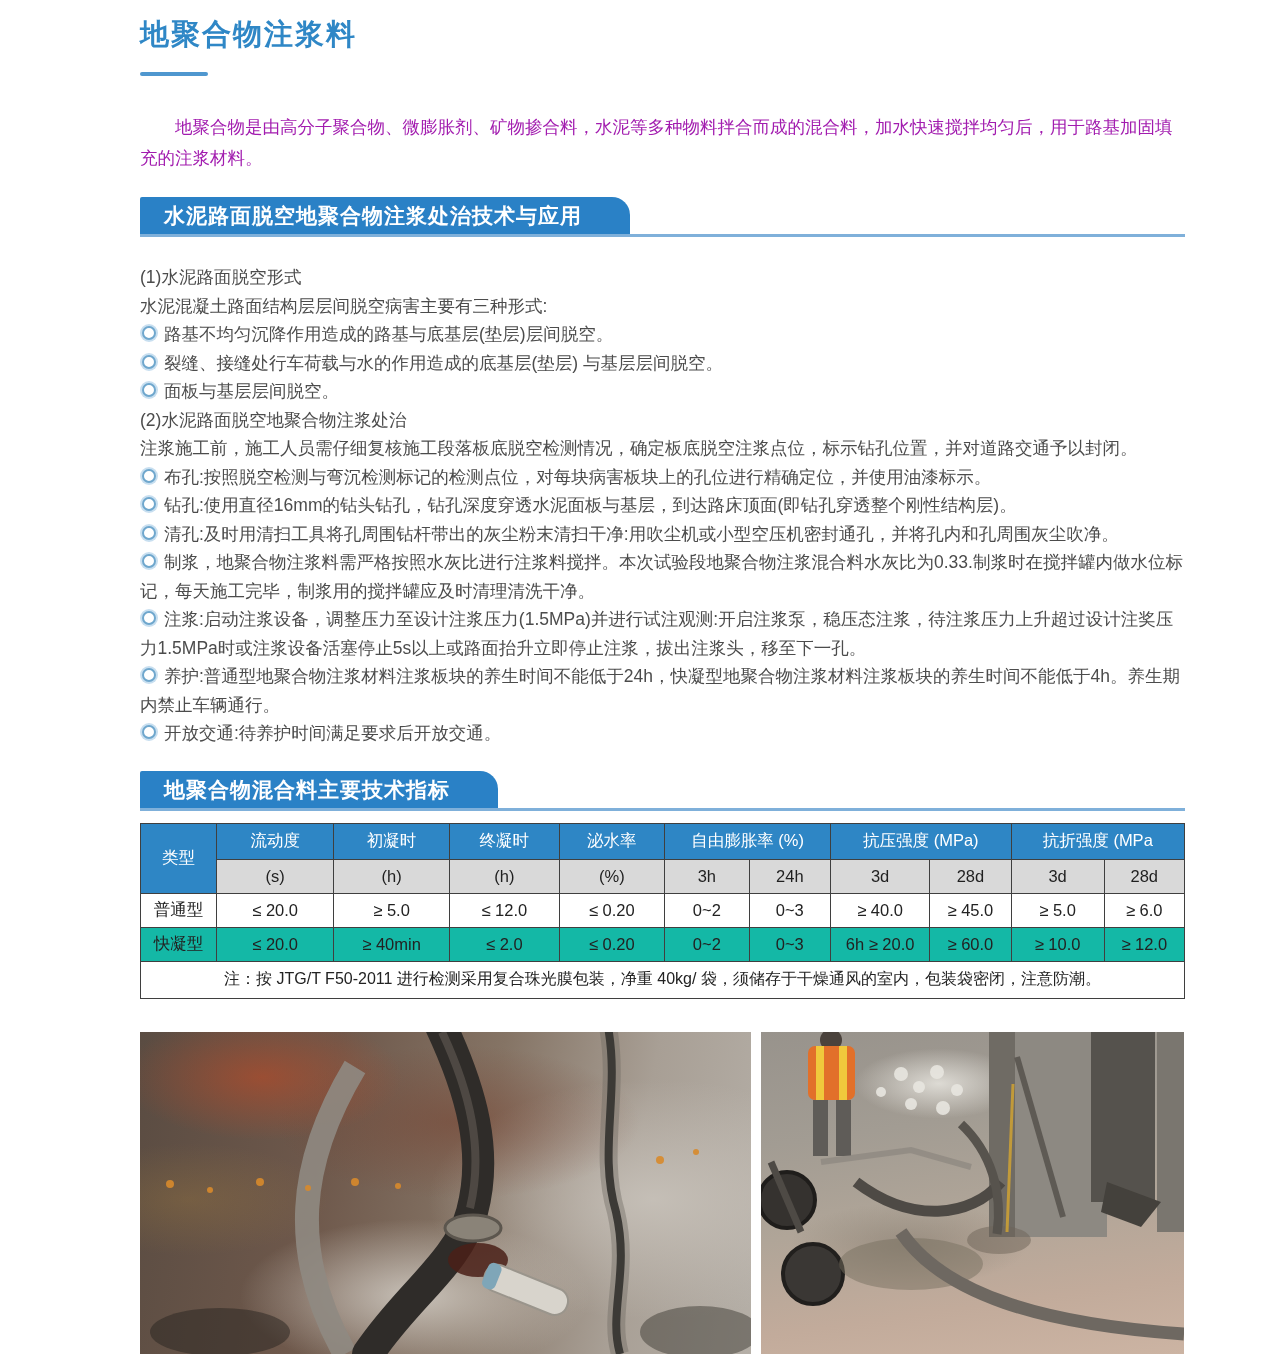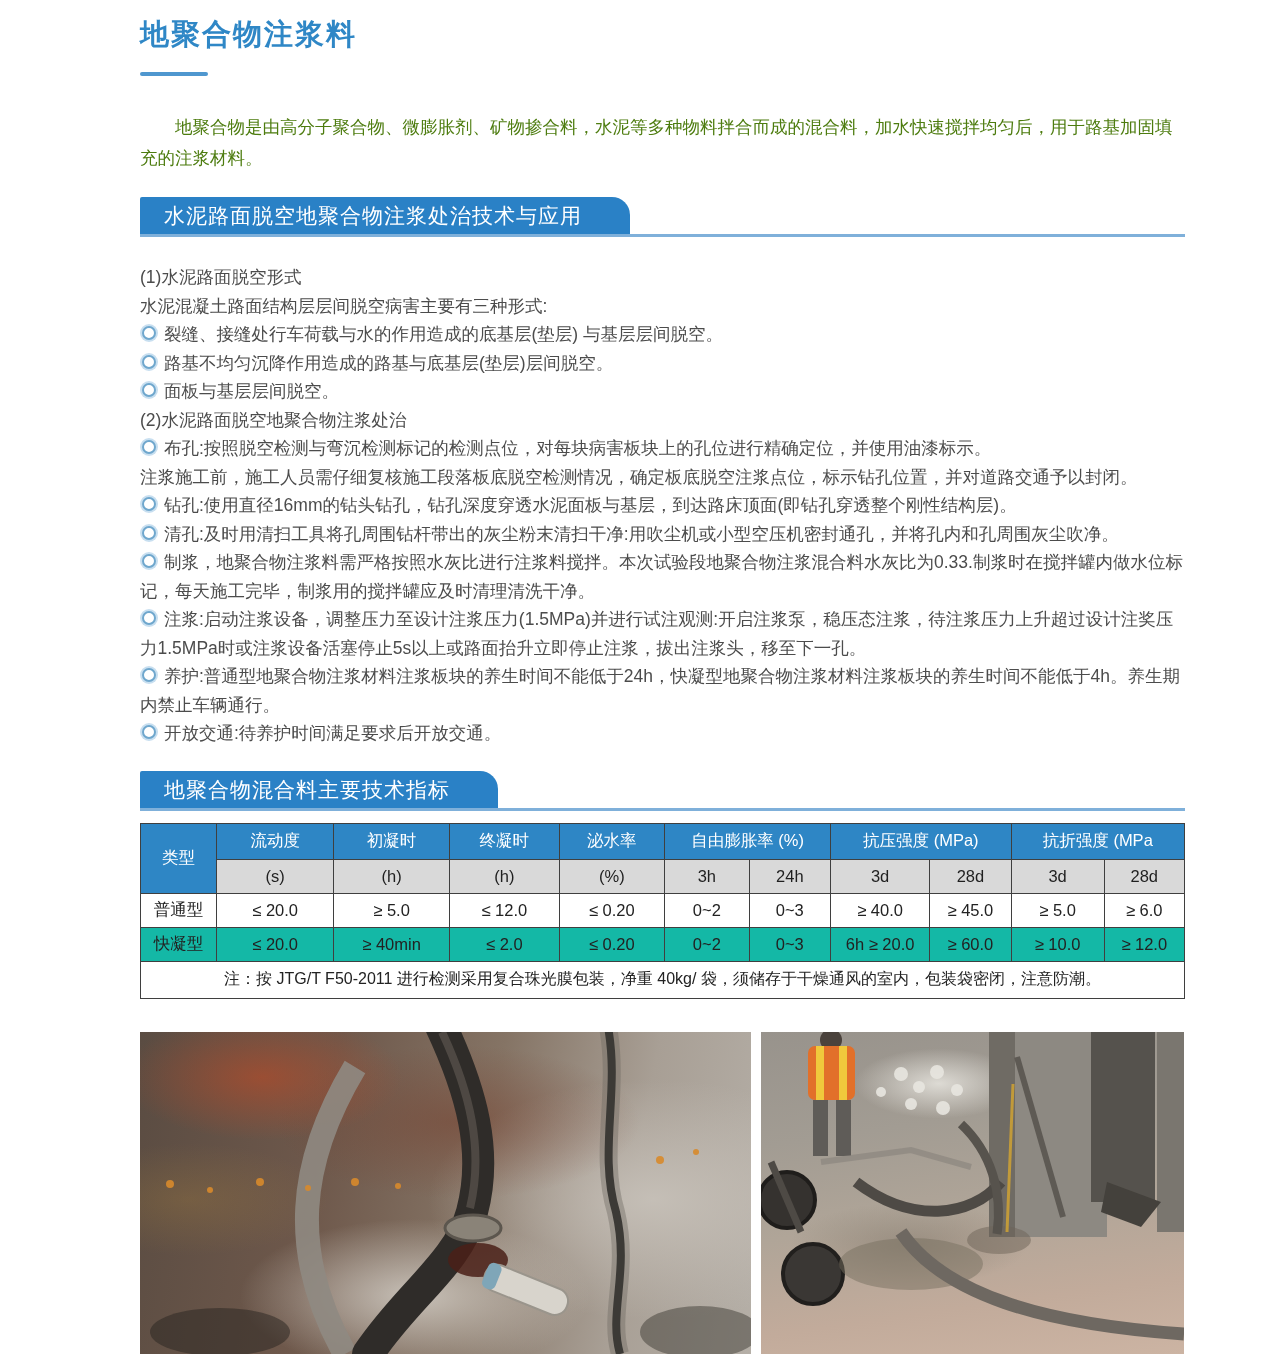--- a/index.html
+++ b/index.html
@@ -2,25 +2,25 @@
 <html><head>
 <meta charset="utf-8">
 <style>
   html,body{margin:0;padding:0;background:#ffffff;}
   body{width:1280px;height:1372px;overflow:hidden;font-family:"Liberation Sans","DejaVu Sans",sans-serif;}
   .page{padding:14px 95px 0 140px;}
 
   .doc-title{margin:0;font-size:29px;line-height:40px;font-weight:bold;color:#2f87c6;letter-spacing:2px;font-family:Liberation Serif, serif;}
   .title-underline{width:68px;height:4px;background:#4f97cf;margin-top:18px;border-radius:2px;}
 
-  .intro{margin:36px 0 0 0;font-size:17.5px;color:#4d7c0f;line-height:31px;text-indent:2em;}
+  .intro{margin:36px 0 0 0;font-size:17.5px;color:#a21caf;line-height:31px;text-indent:2em;}
 
   .section-bar-wrap{margin-top:23px;border-bottom:3px solid #7fb0da;line-height:0;}
   .section-bar{display:inline-block;background:#2a81c6;color:#ffffff;font-size:21px;line-height:23px;
-    font-weight:normal;padding:7px 48px 7px 24px;border-radius:2px 18px 0 0;letter-spacing:1px;}
+    font-weight:bold;padding:7px 48px 7px 24px;border-radius:2px 18px 0 0;letter-spacing:1px;}
 
   .body-list{margin-top:26px;font-size:17.5px;color:#4c4c4c;line-height:28.5px;}
   .body-list p{margin:0;}
   .bullet{display:inline-block;width:10px;height:10px;border:2px solid #6fa7cd;border-radius:50%;
     background:#ffffff;box-shadow:0 0 0 2px #c8dff0;margin:0 8px 0 2px;vertical-align:0px;}
 
   .spec-table{width:100%;border-collapse:collapse;margin-top:12px;font-size:16.5px;color:#222222;
     table-layout:fixed;}
   .spec-table th,.spec-table td{border:1px solid #3f3f3f;text-align:center;padding:3px 2px;
     font-weight:normal;white-space:nowrap;overflow:hidden;}
@@ -60,26 +60,26 @@
 
   <p class="intro">地聚合物是由高分子聚合物、微膨胀剂、矿物掺合料，水泥等多种物料拌合而成的混合料，加水快速搅拌均匀后，用于路基加固填充的注浆材料。</p>
 
   <div class="section-bar-wrap">
     <span class="section-bar">水泥路面脱空地聚合物注浆处治技术与应用</span>
   </div>
 
   <div class="body-list">
     <p><span>(1)水泥路面脱空形式</span></p>
     <p><span>水泥混凝土路面结构层层间脱空病害主要有三种形式:</span></p>
+    <p><span class="bullet"></span><span>路基不均匀沉降作用造成的路基与底基层(垫层)层间脱空。</span></p>
     <p><span class="bullet"></span><span>裂缝、接缝处行车荷载与水的作用造成的底基层(垫层) 与基层层间脱空。</span></p>
-    <p><span class="bullet"></span><span>路基不均匀沉降作用造成的路基与底基层(垫层)层间脱空。</span></p>
     <p><span class="bullet"></span><span>面板与基层层间脱空。</span></p>
     <p><span>(2)水泥路面脱空地聚合物注浆处治</span></p>
+    <p><span>注浆施工前，施工人员需仔细复核施工段落板底脱空检测情况，确定板底脱空注浆点位，标示钻孔位置，并对道路交通予以封闭。</span></p>
     <p><span class="bullet"></span><span>布孔:按照脱空检测与弯沉检测标记的检测点位，对每块病害板块上的孔位进行精确定位，并使用油漆标示。</span></p>
-    <p><span>注浆施工前，施工人员需仔细复核施工段落板底脱空检测情况，确定板底脱空注浆点位，标示钻孔位置，并对道路交通予以封闭。</span></p>
     <p><span class="bullet"></span><span>钻孔:使用直径16mm的钻头钻孔，钻孔深度穿透水泥面板与基层，到达路床顶面(即钻孔穿透整个刚性结构层)。</span></p>
     <p><span class="bullet"></span><span>清孔:及时用清扫工具将孔周围钻杆带出的灰尘粉末清扫干净:用吹尘机或小型空压机密封通孔，并将孔内和孔周围灰尘吹净。</span></p>
     <p><span class="bullet"></span><span>制浆，地聚合物注浆料需严格按照水灰比进行注浆料搅拌。本次试验段地聚合物注浆混合料水灰比为0.33.制浆时在搅拌罐内做水位标记，每天施工完毕，制浆用的搅拌罐应及时清理清洗干净。</span></p>
     <p><span class="bullet"></span><span>注浆:启动注浆设备，调整压力至设计注浆压力(1.5MPa)并进行试注观测:开启注浆泵，稳压态注浆，待注浆压力上升超过设计注奖压力1.5MPa时或注浆设备活塞停止5s以上或路面抬升立即停止注浆，拔出注浆头，移至下一孔。</span></p>
     <p><span class="bullet"></span><span>养护:普通型地聚合物注浆材料注浆板块的养生时间不能低于24h，快凝型地聚合物注浆材料注浆板块的养生时间不能低于4h。养生期内禁止车辆通行。</span></p>
     <p><span class="bullet"></span><span>开放交通:待养护时间满足要求后开放交通。</span></p>
   </div>
 
   <div class="section-bar-wrap">
     <span class="section-bar">地聚合物混合料主要技术指标</span>

